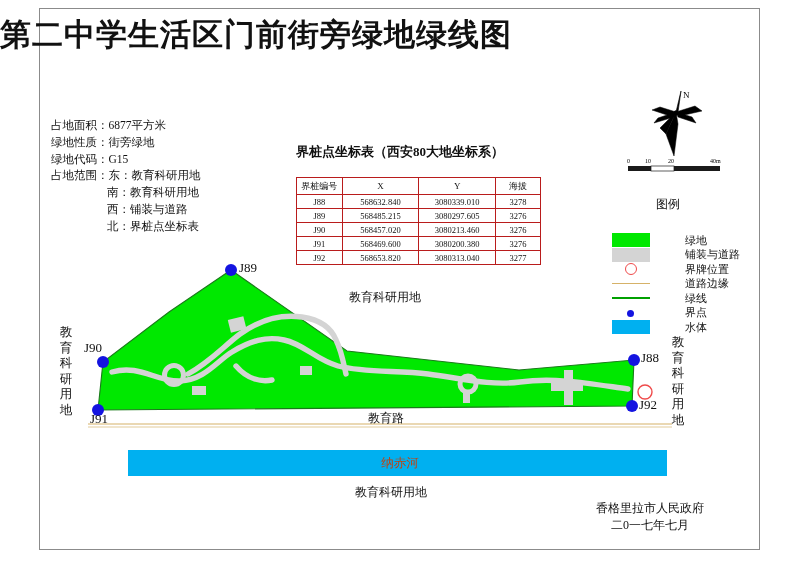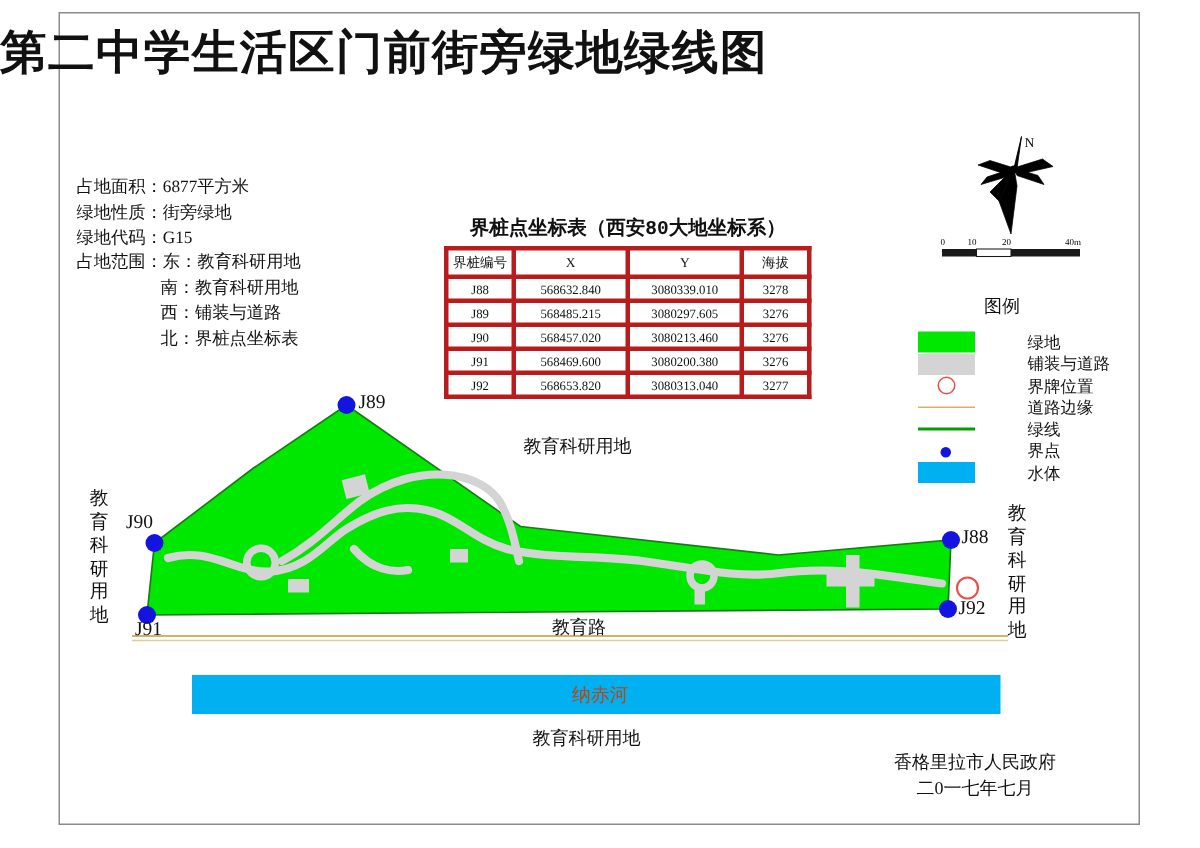--- a/index.html
+++ b/index.html
@@ -20,39 +20,38 @@
   }
   
   #info{
     position:absolute;left:51px;top:117px;font-size:11.5px;line-height:16.8px;
   }
   #info .row{white-space:nowrap;}
   #info .ind{display:inline-block;width:56px;}
   
   #coord{position:absolute;left:296px;top:143px;width:245px;}
   #coord .cap{
-    text-align:center;font-size:13px;font-weight:bold;margin-bottom:3px;
+    font-size:13px;font-weight:bold;margin-bottom:16px;
     white-space:nowrap;
-    font-family:Liberation Mono, monospace;
   }
   #coord table{border-collapse:collapse;width:245px;font-size:8.5px;}
   #coord th,#coord td{
-    border:3px solid #b91c1c;text-align:center;padding:1.5px 0;
+    border:1px solid #b91c1c;text-align:center;padding:1.5px 0;
     font-weight:normal;font-family:"Liberation Serif","DejaVu Serif",serif;
   }
   #coord th{font-size:9px;}
   #coord .c0{width:46px;}#coord .c1{width:77px;}
   #coord .c2{width:77px;}#coord .c3{width:45px;}
   
   #compass{position:absolute;left:640px;top:86px;width:70px;height:70px;}
   #scalebar{position:absolute;left:626px;top:155px;width:108px;height:22px;}
   
   #legend{position:absolute;left:612px;top:196px;width:128px;}
   #legend .lt{
-    text-align:center;font-size:12px;margin-bottom:8px;
+    text-align:center;font-size:12px;margin-bottom:20px;
     width:100px;margin-left:6px;
   }
   #legend .li{display:flex;align-items:center;height:14.5px;gap:24px;}
   #legend .sw{width:38px;height:14px;margin-right:11px;position:relative;flex:0 0 38px;}
   #legend .lb{font-size:11px;white-space:nowrap;}
   .sw-green{background:#00e800;}
   .sw-gray{background:#d4d4d4;}
   .sw-circ::after{
     content:"";position:absolute;left:13px;top:1px;width:10px;height:10px;
     border:1.4px solid #ef4b4b;border-radius:50%;

